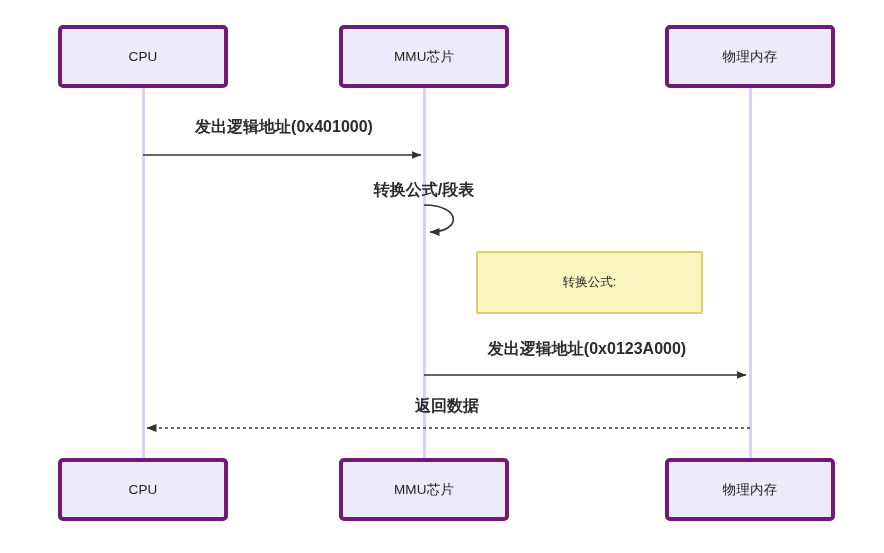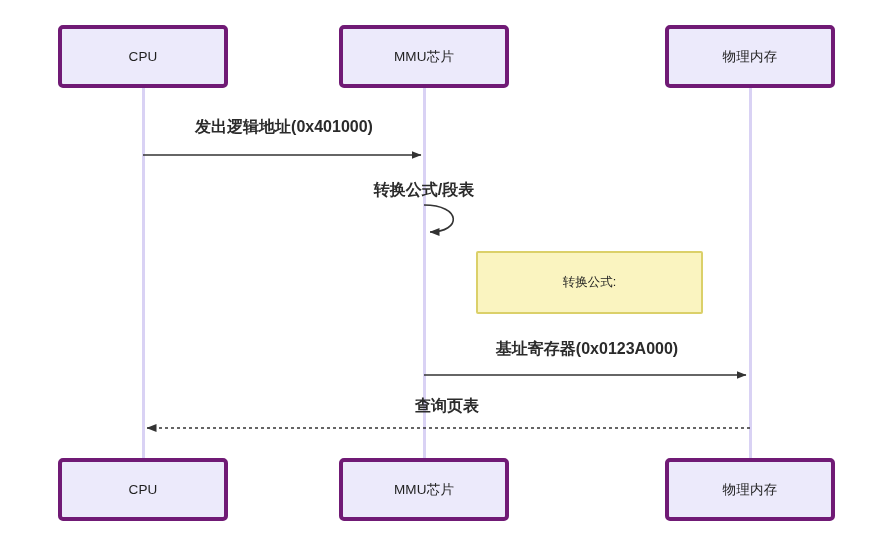--- a/index.html
+++ b/index.html
@@ -124,20 +124,20 @@
 
     <path d="M424,205 C462,205 462,232 430,232" fill="none" stroke="#333333" stroke-width="1.6" marker-end="url(#arrowhead-left)"></path>
 
     <line x1="424" y1="375" x2="746" y2="375" stroke="#333333" stroke-width="1.6" marker-end="url(#arrowhead)"></line>
 
     <line x1="750" y1="428" x2="147" y2="428" stroke="#333333" stroke-width="1.6" stroke-dasharray="3,3" marker-end="url(#arrowhead)"></line>
   </svg>
 
   <div class="msg-label" style="left:284px; top:117px;">发出逻辑地址(0x401000)</div>
   <div class="msg-label" style="left:424px; top:180px;">转换公式/段表</div>
-  <div class="msg-label" style="left:587px; top:339px;">基址寄存器(0x0123A000)</div>
-  <div class="msg-label" style="left:447px; top:396px;">查询页表</div>
+  <div class="msg-label" style="left:587px; top:339px;">发出逻辑地址(0x0123A000)</div>
+  <div class="msg-label" style="left:447px; top:396px;">返回数据</div>
 
   <div class="note-box" style="left:436px; top:251px; width:227px; height:63px;margin-left:40px;">
     <span class="note-line">转换公式:</span>
   </div>
 
 </div>
 
 </body></html>

